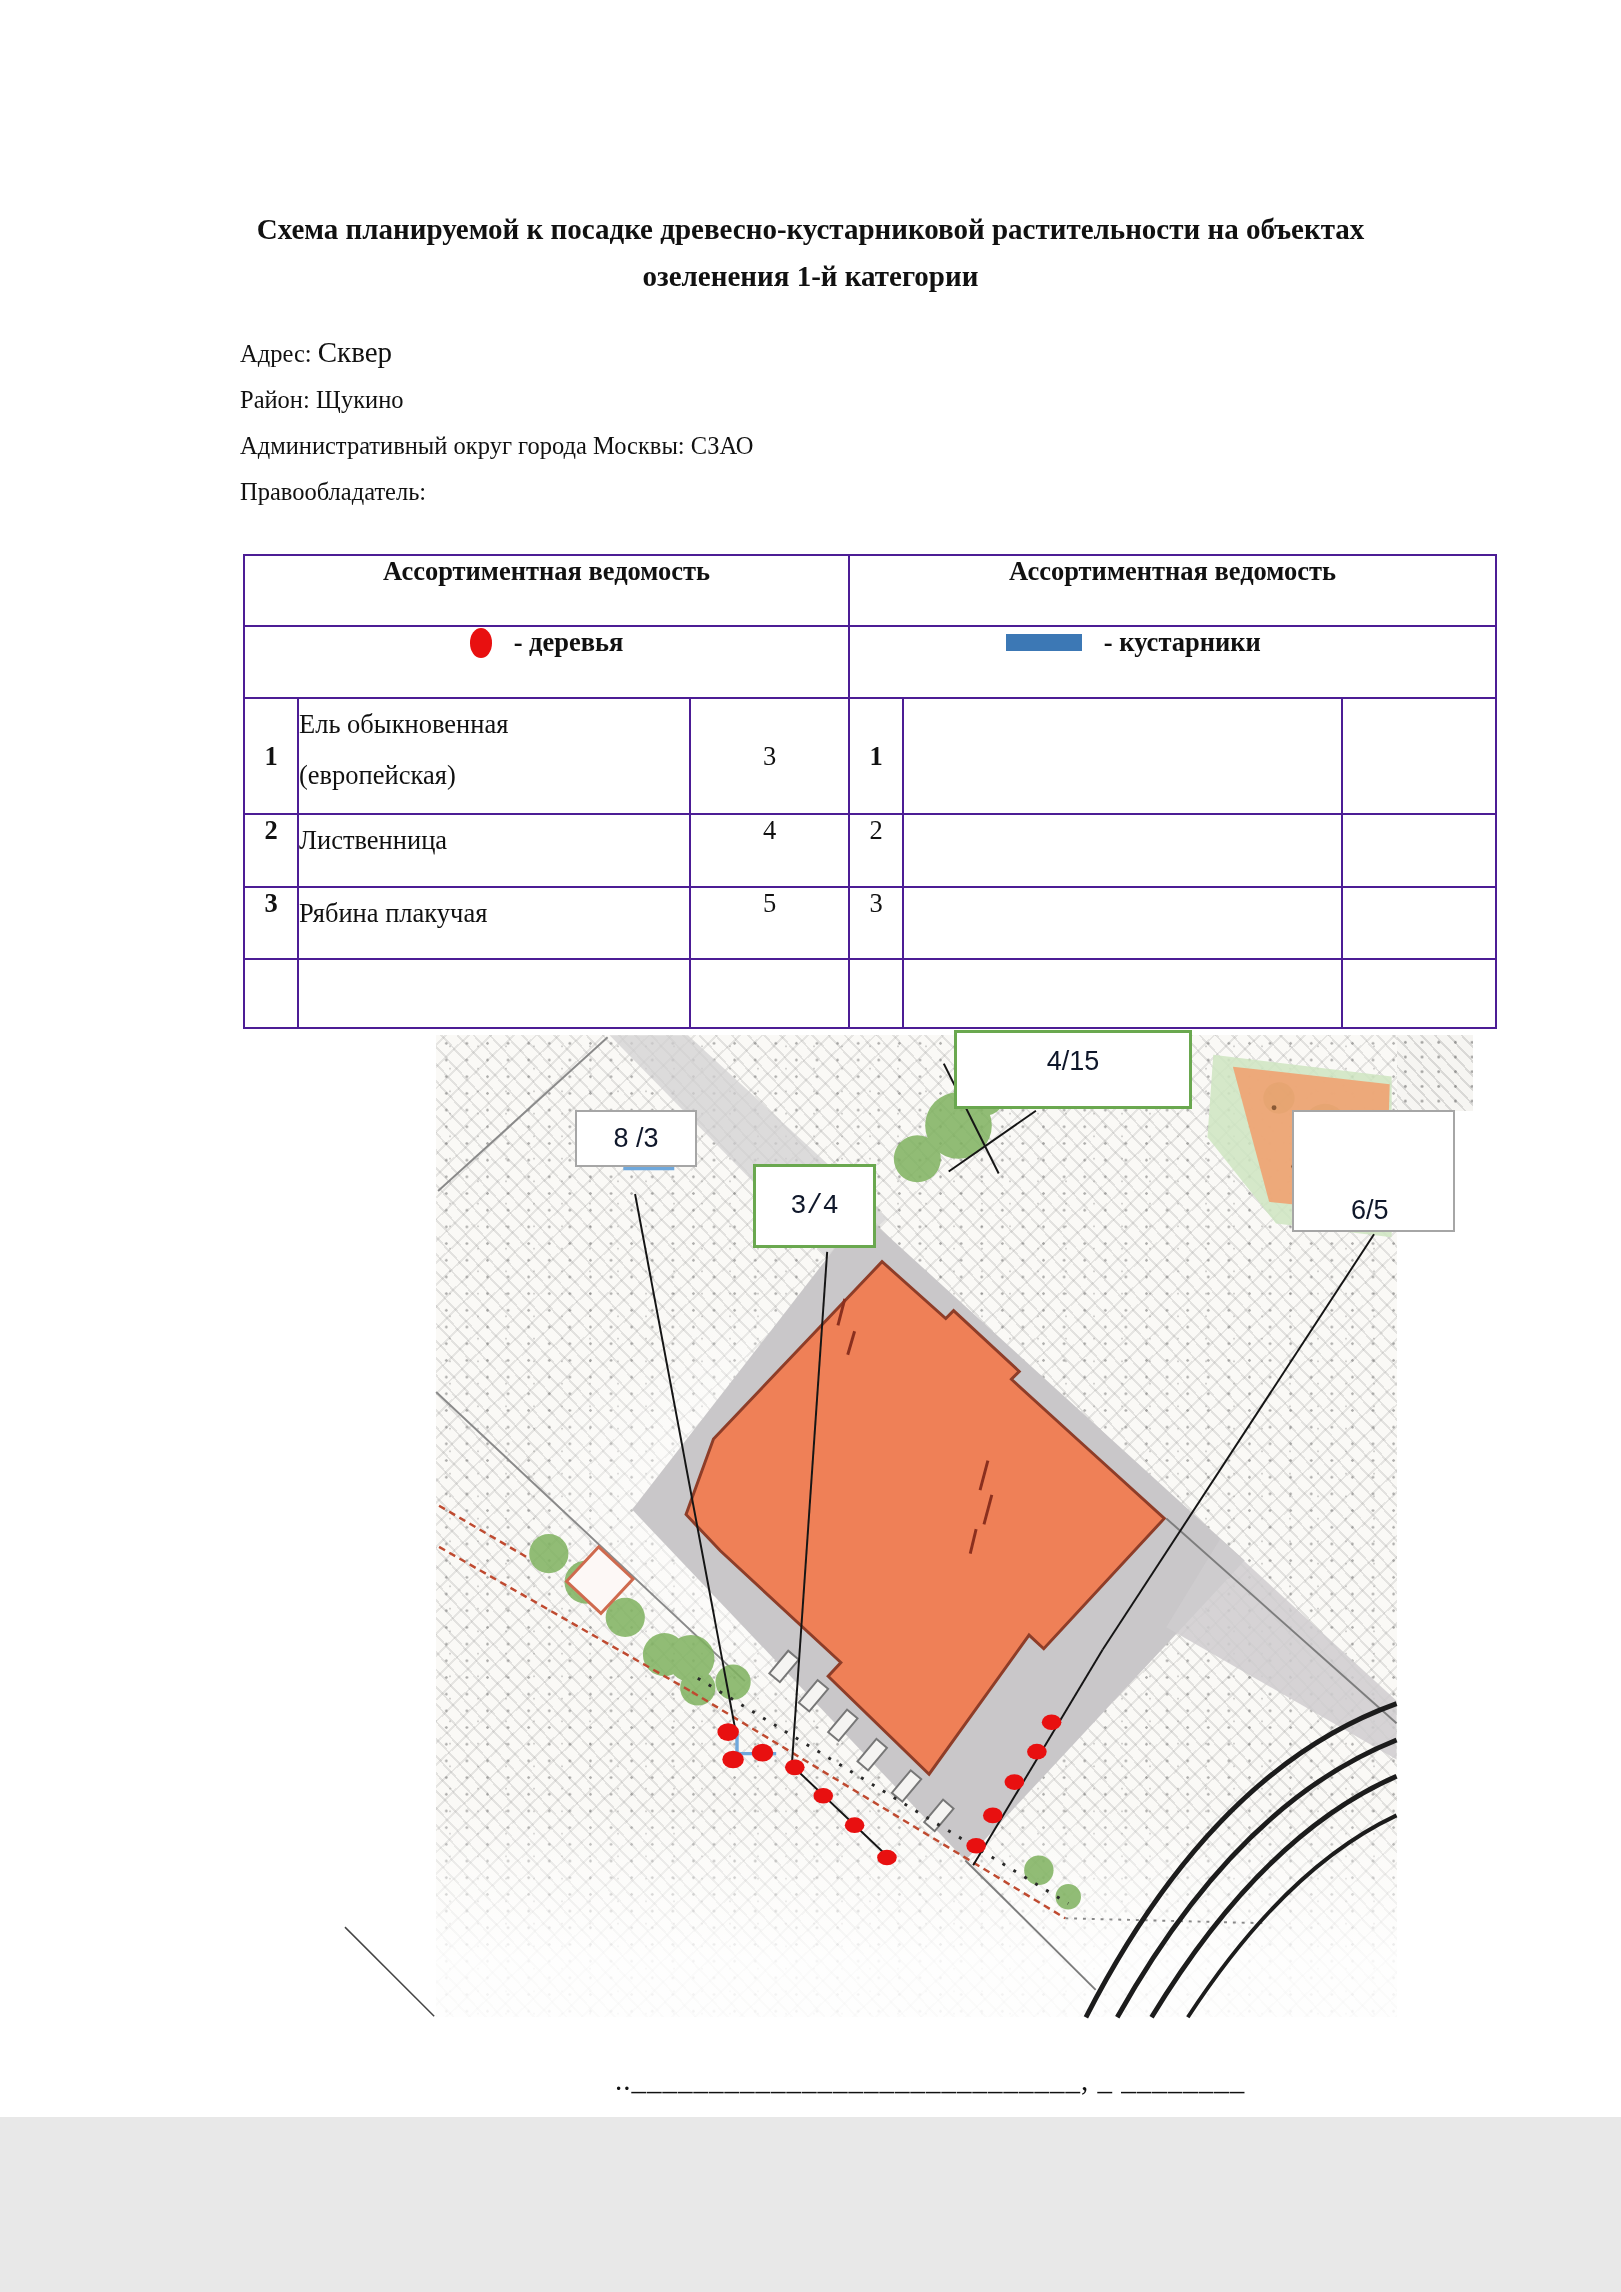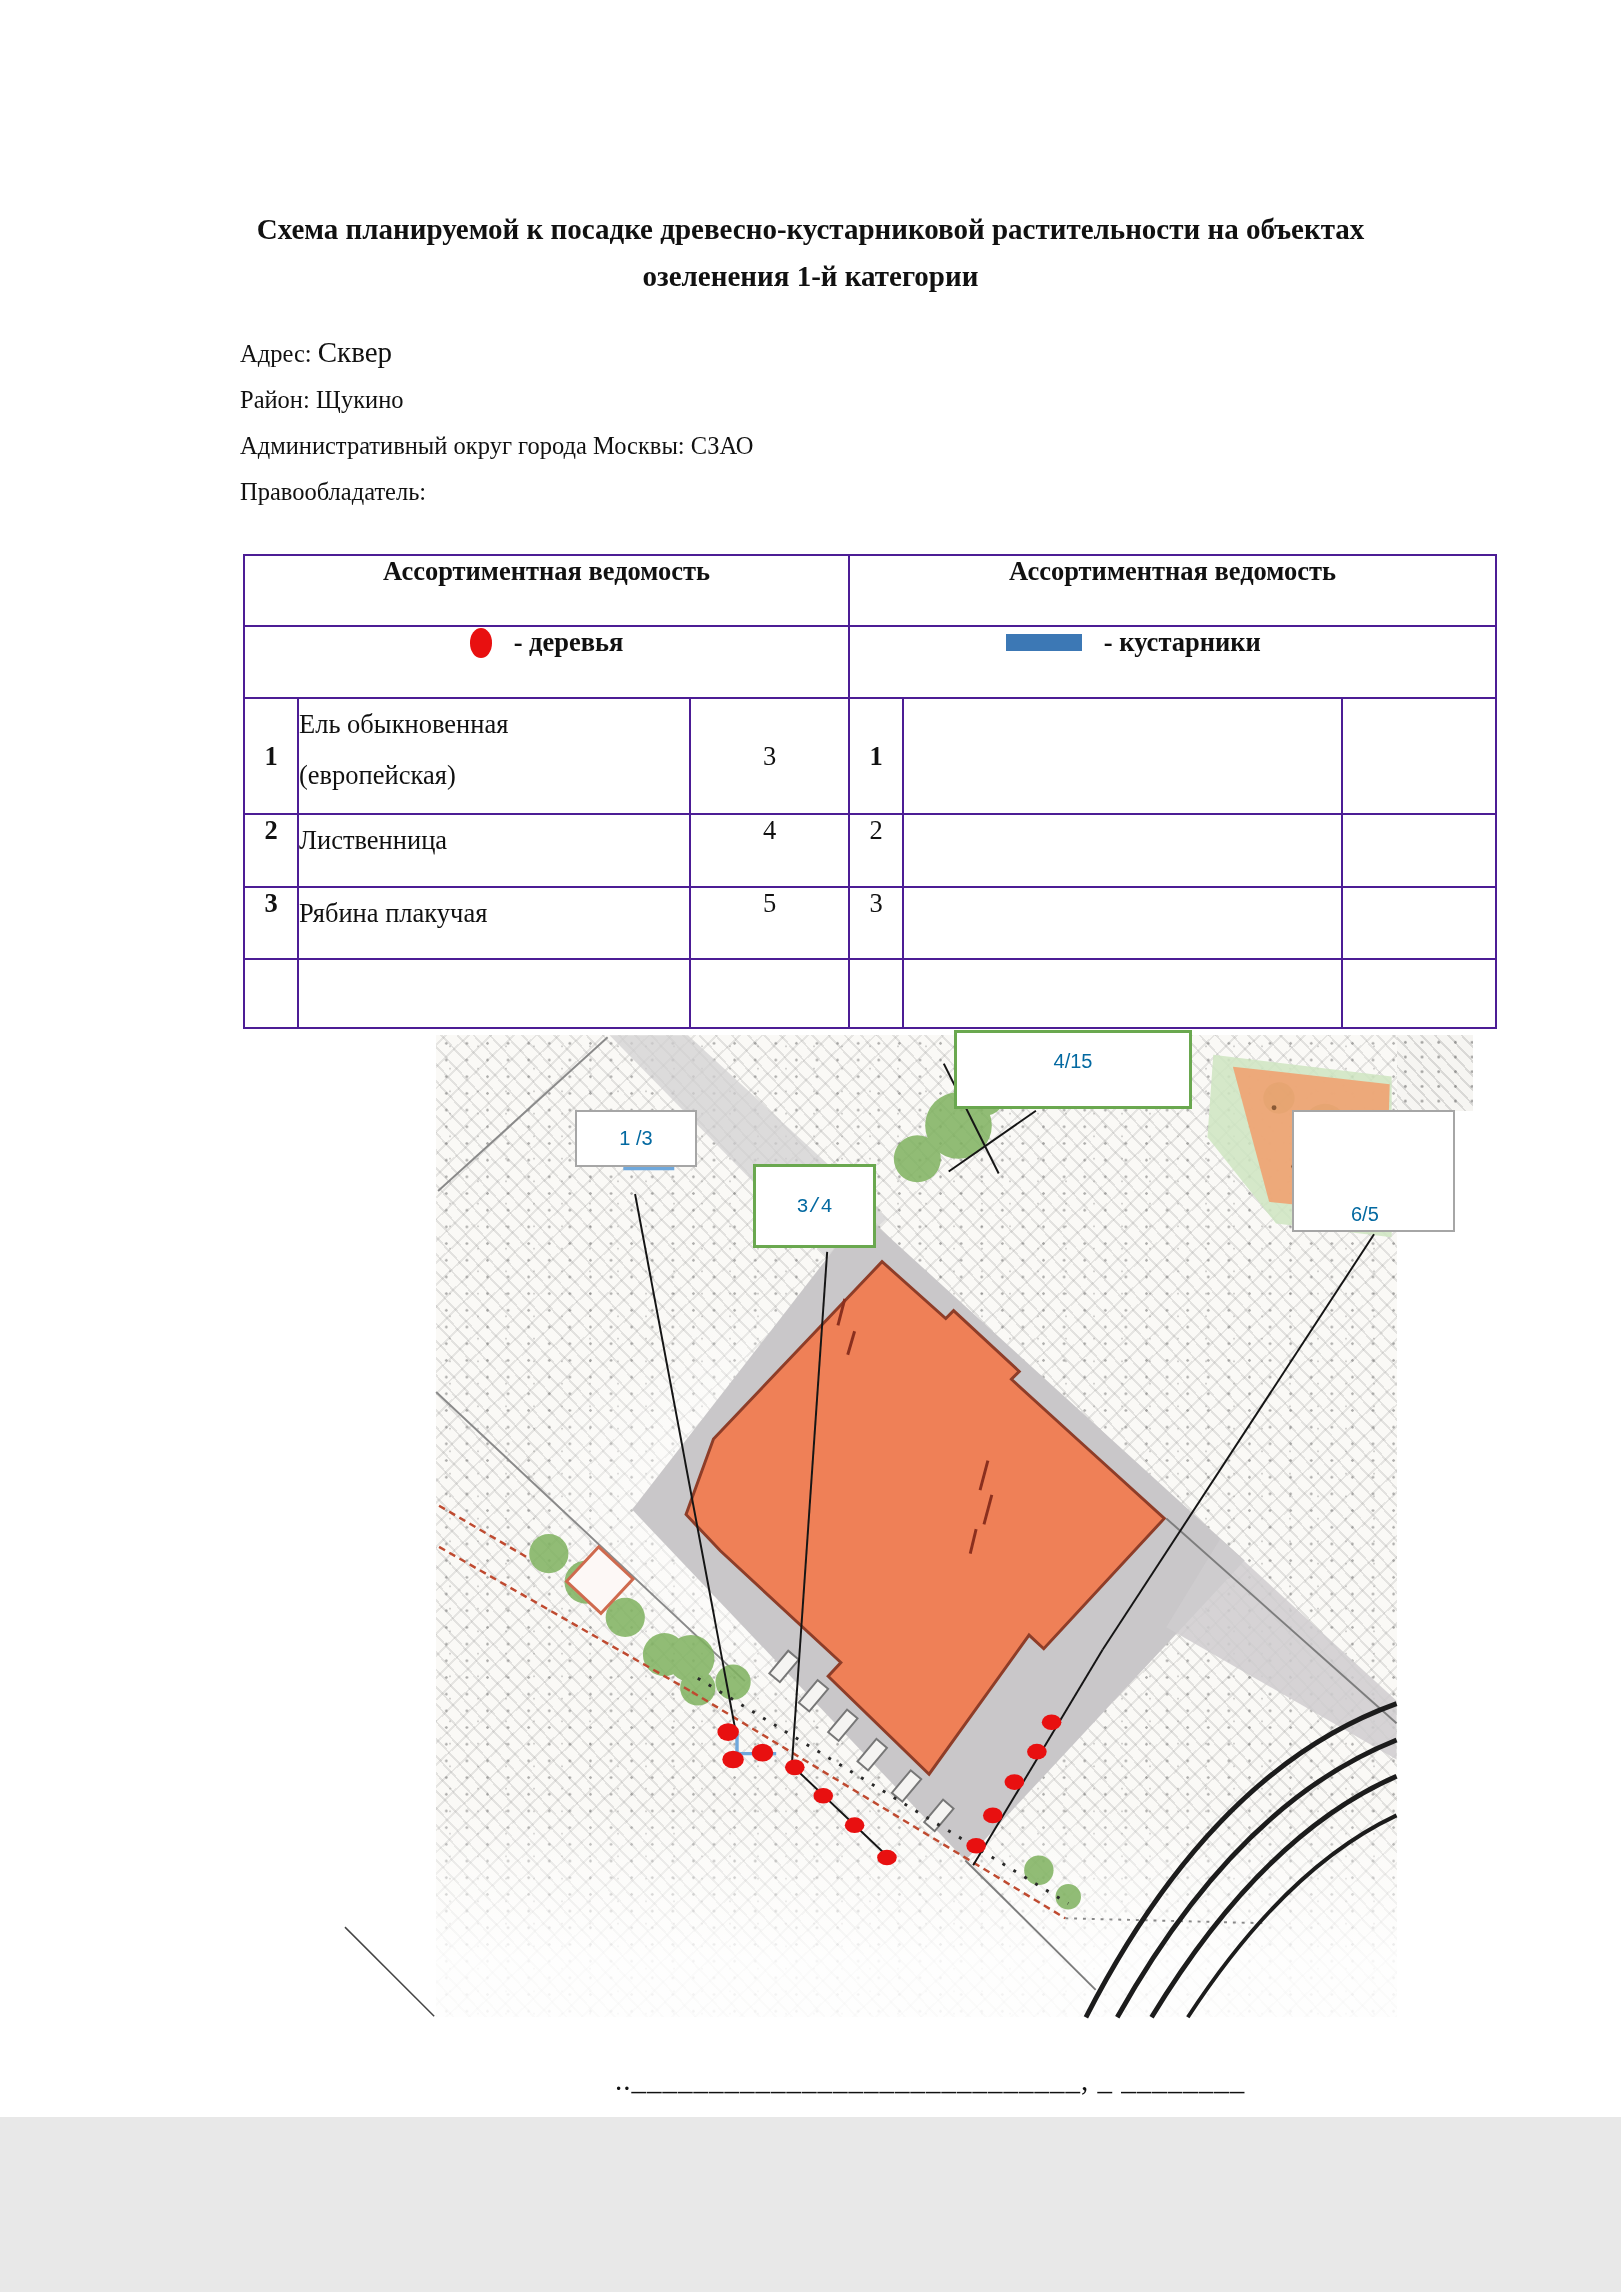--- a/index.html
+++ b/index.html
@@ -56,21 +56,21 @@
     background-color:#f6f5f2;
     background-image:
       repeating-linear-gradient(47deg, rgba(105,105,105,0.20) 0 2px, transparent 2px 9.8px),
       radial-gradient(rgba(60,60,60,0.45) 1.2px, transparent 1.7px);
     background-size:auto,16.7px 14.7px;
   }
   svg.overlay{position:absolute;left:0;top:0;z-index:2;pointer-events:none;}
   .map-label{
     position:absolute;background:#ffffff;box-sizing:border-box;z-index:5;
     display:flex;align-items:center;justify-content:center;
-    font-family:"Liberation Sans", sans-serif;font-size:20px;color:#0369a1;
+    font-family:"Liberation Sans", sans-serif;font-size:27px;color:#0f172a;
   }
   .gray-border{border:2px solid #a6a6a6;}
   .green-border{border:3.9px solid #6aa84f;}
   #label-2-5{justify-content:flex-start;align-items:flex-end;}
   #label-2-5 .inner{position:absolute;left:57px;bottom:3.9px;}
   #label-4-15 .inner{position:relative;top:-7.8px;}
   .sig-line{
     position:absolute;left:615px;top:2064px;font-size:29px;letter-spacing:1px;z-index:3;
   }
 </style>
@@ -271,21 +271,21 @@
     </g>
 
     <line x1="352" y1="1966" x2="443" y2="2057" stroke="#444" stroke-width="1.5"></line>
     <g stroke="#111" stroke-width="2">
       <line x1="626" y1="2217" x2="620" y2="2339"></line>
       <line x1="731" y1="2221" x2="727" y2="2339"></line>
     </g>
   </svg>
 
   <div class="map-label gray-border" id="label-1-3" style="left:575px;top:1110px;width:122px;height:57px;">
-    <span>1 /3</span>
+    <span>8 /3</span>
   </div>
   <div class="map-label green-border" id="label-3-4" style="left:753px;top:1164px;width:123px;height:84px;font-family:Liberation Mono, monospace;">
     <span>3/4</span>
   </div>
   <div class="map-label green-border" id="label-4-15" style="left:954px;top:1030px;width:238px;height:79px;">
     <span class="inner">4/15</span>
   </div>
   <div class="map-label gray-border" id="label-2-5" style="left:1292px;top:1110px;width:163px;height:122px;">
     <span class="inner">6/5</span>
   </div>

